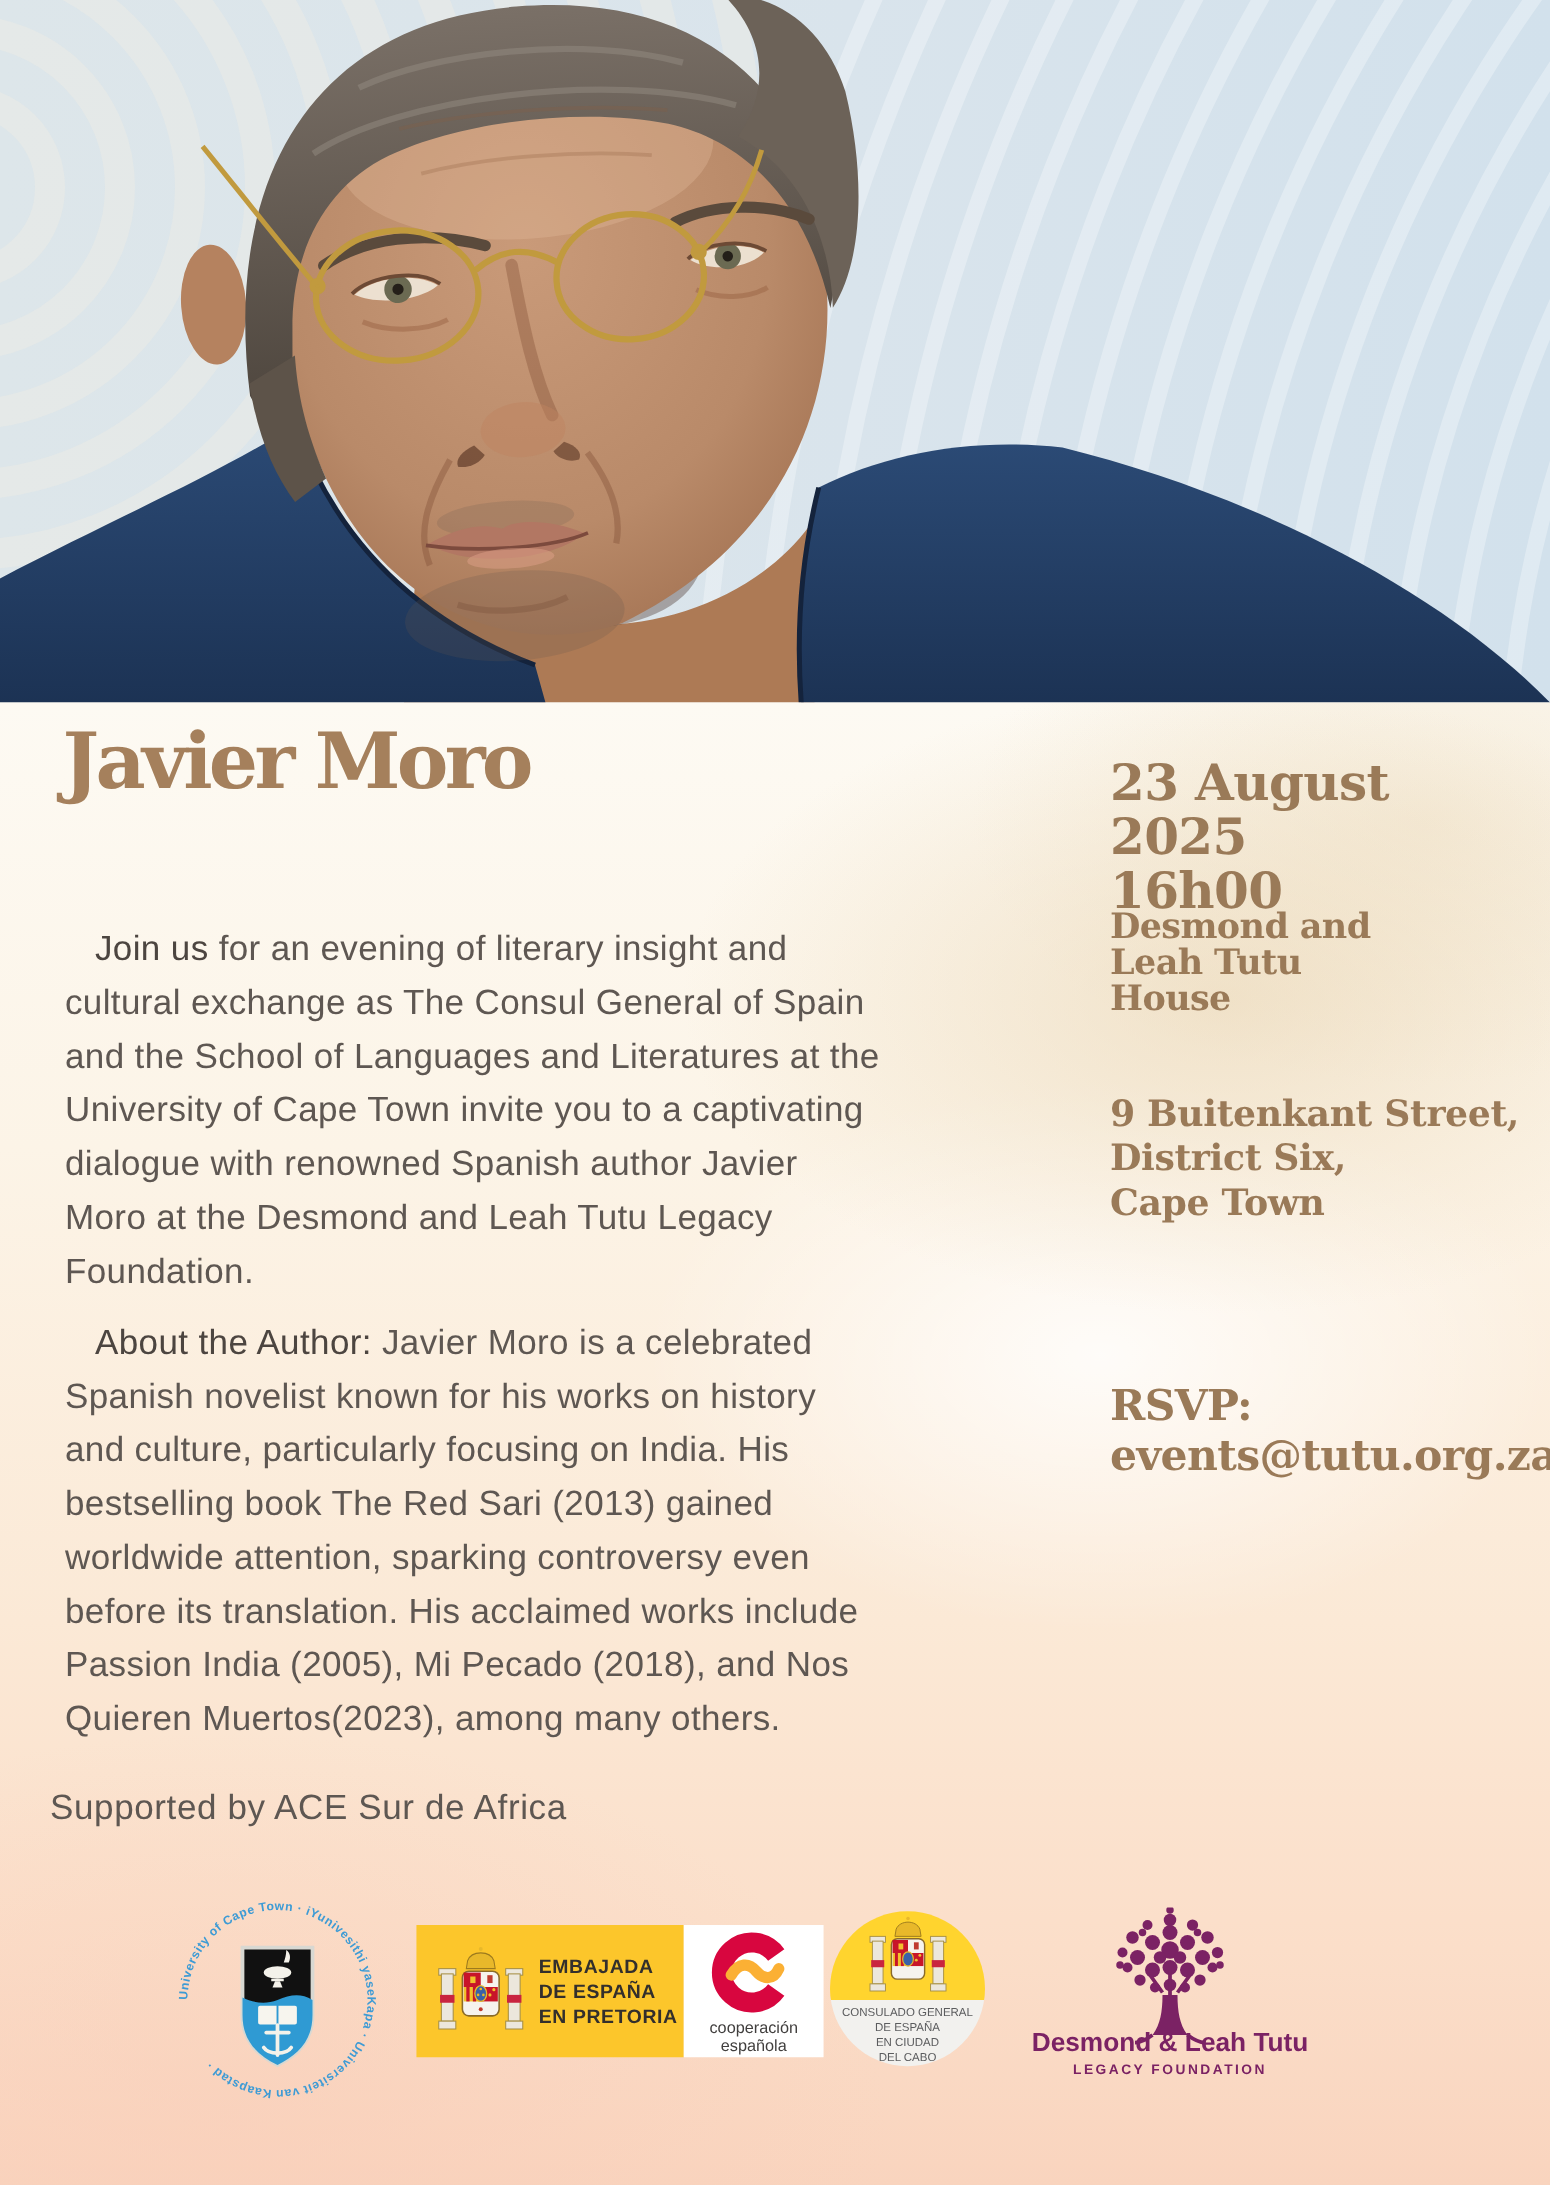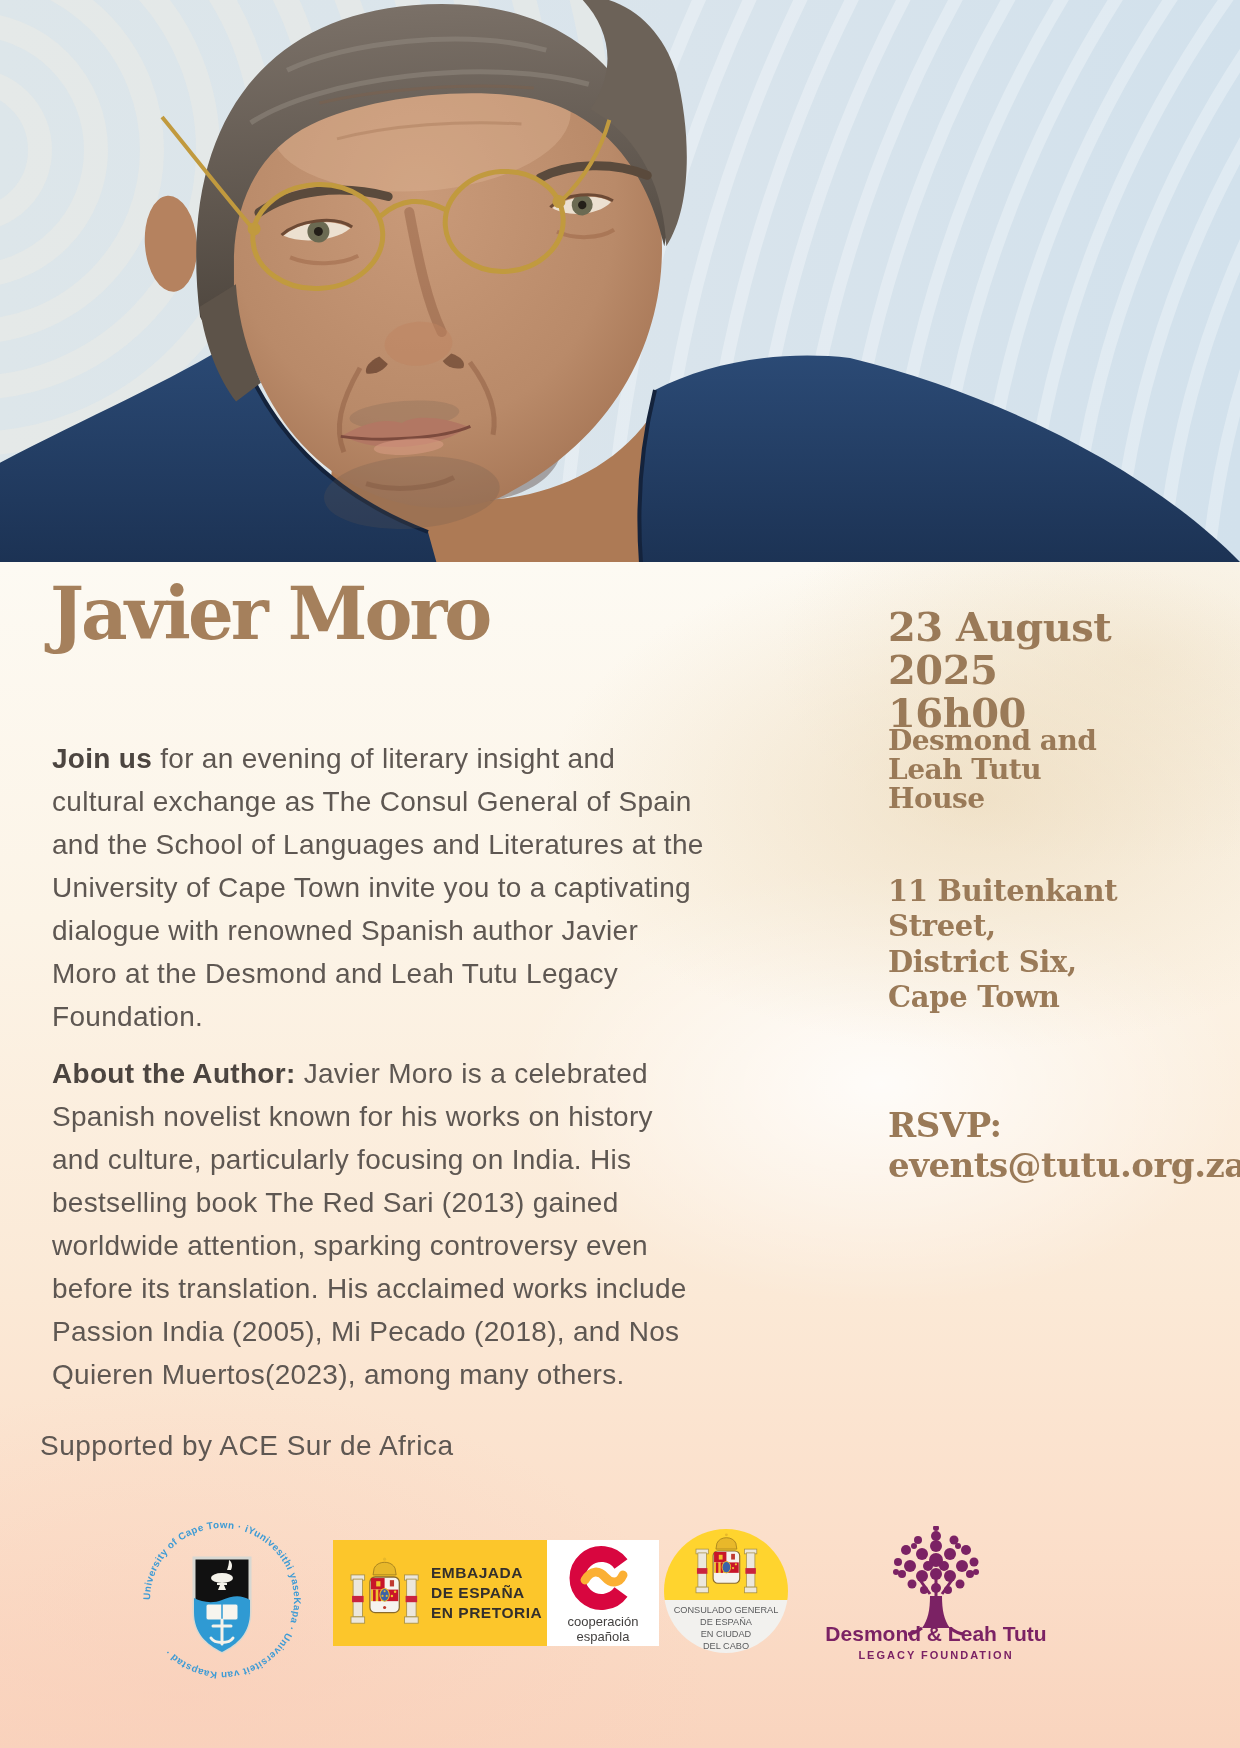--- a/index.html
+++ b/index.html
@@ -10,25 +10,25 @@
   .photo svg{display:block;width:1240px;height:562px;}
   
   .content{position:absolute;top:562px;left:0;width:1240px;height:1186px;
     background:
       radial-gradient(620px 360px at 79% 20%, rgba(231,210,174,.55), rgba(231,210,174,0) 70%),
       radial-gradient(520px 300px at 92% 8%, rgba(236,219,188,.45), rgba(236,219,188,0) 70%),
       radial-gradient(560px 340px at 71% 44%, rgba(255,255,255,.8), rgba(255,255,255,0) 65%),
       radial-gradient(700px 420px at 15% 96%, rgba(249,206,185,.55), rgba(249,206,185,0) 75%),
       linear-gradient(180deg,#fdfaf3 0%,#fcf4e7 30%,#fbe9d6 62%,#fbdec9 84%,#f9d4be 100%);}
   .title{position:absolute;left:50px;top:16px;margin:0;
-    font-family:"DejaVu Serif",serif;font-weight:700;font-size:72px;line-height:1;
+    font-family:"DejaVu Serif",serif;font-weight:700;font-size:62px;line-height:1;
     letter-spacing:-3px;color:#a5805c;}
   .para{position:absolute;left:52px;width:656px;margin:0;
     font-size:28px;line-height:43px;letter-spacing:.3px;color:#5e5752;}
-  .para strong{color:#4c4540;font-weight:700;}
+  .para strong{color:#4c4540;font-weight:400;margin-left:24px;}
   .intro{top:175px;}
   .about{top:490px;}
   .supported{position:absolute;left:40px;top:868px;margin:0;
     font-size:28px;letter-spacing:.5px;color:#5e5752;}
   .rcol{position:absolute;left:888px;width:340px;
     font-family:"DejaVu Serif",serif;font-weight:700;color:#9a7a58;}
   .datetime{top:44px;font-size:40px;line-height:1.07;letter-spacing:-.5px;}
   .venue{top:164px;font-size:28px;line-height:1.04;letter-spacing:-.5px;}
   .address{top:312px;font-size:29px;line-height:1.22;letter-spacing:-.3px;}
   .rsvp{top:543px;font-size:34px;line-height:1.18;letter-spacing:-.5px;}
@@ -172,21 +172,21 @@
     <div class="rcol datetime">
       <div>23 August 2025</div>
       <div>16h00</div>
     </div>
     <div class="rcol venue">
       <div>Desmond and</div>
       <div>Leah Tutu</div>
       <div>House</div>
     </div>
     <div class="rcol address">
-      <div>11 Buitenkant Street,</div>
+      <div>9 Buitenkant Street,</div>
       <div>District Six,</div>
       <div>Cape Town</div>
     </div>
     <div class="rcol rsvp">
       <div>RSVP:</div>
       <div>events@tutu.org.za</div>
     </div>
 
     <div class="logo logo-uct">
       <svg width="176" height="176" viewBox="0 0 176 176">

